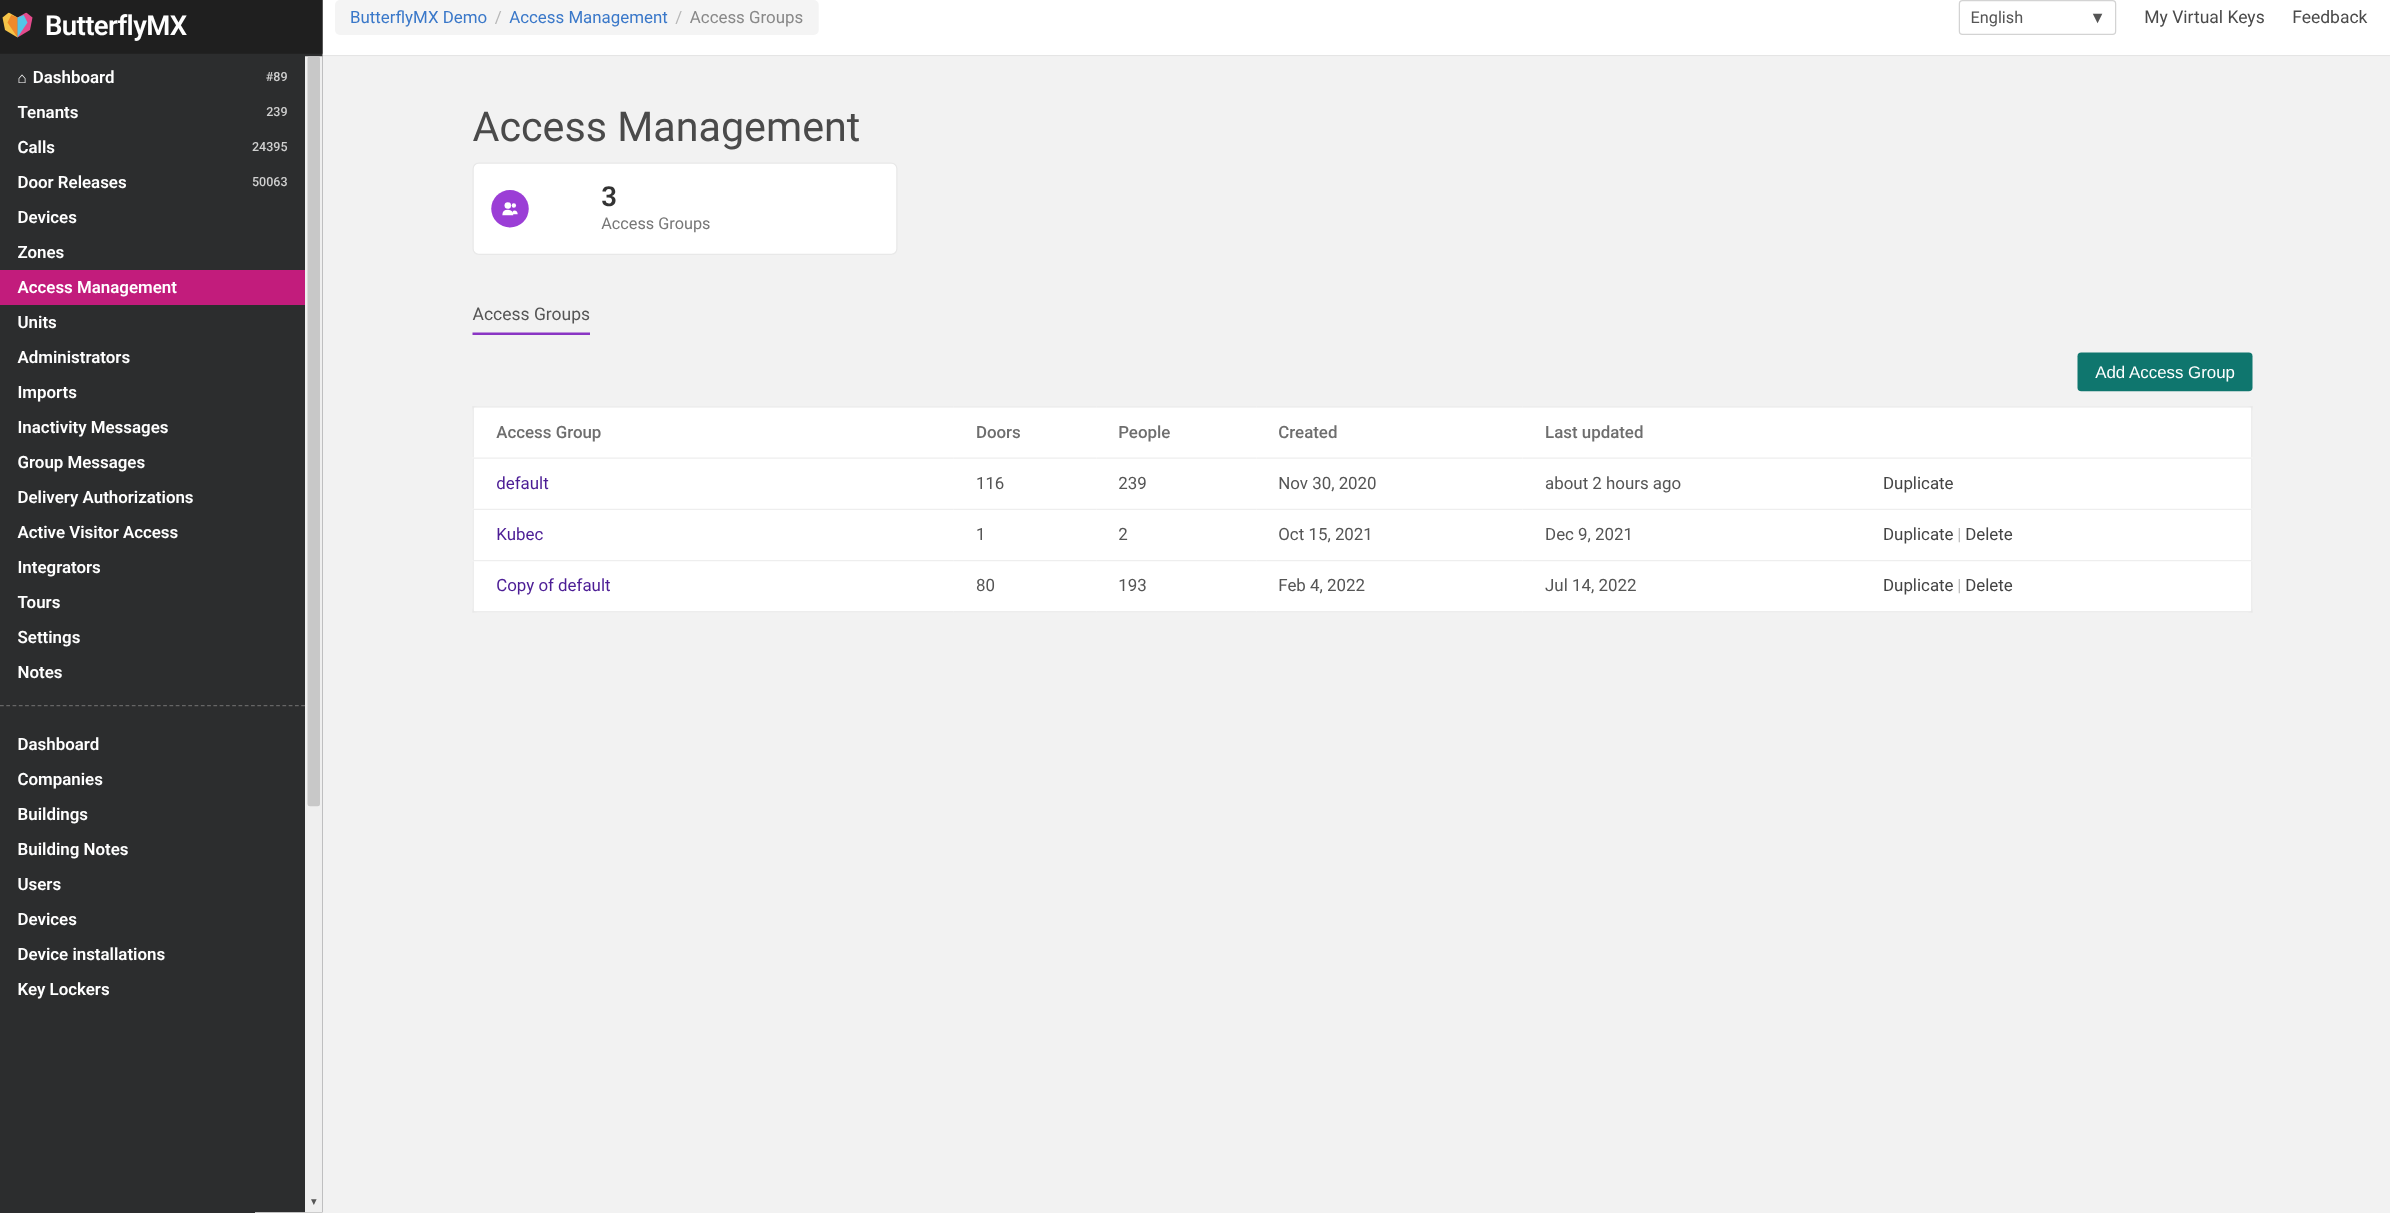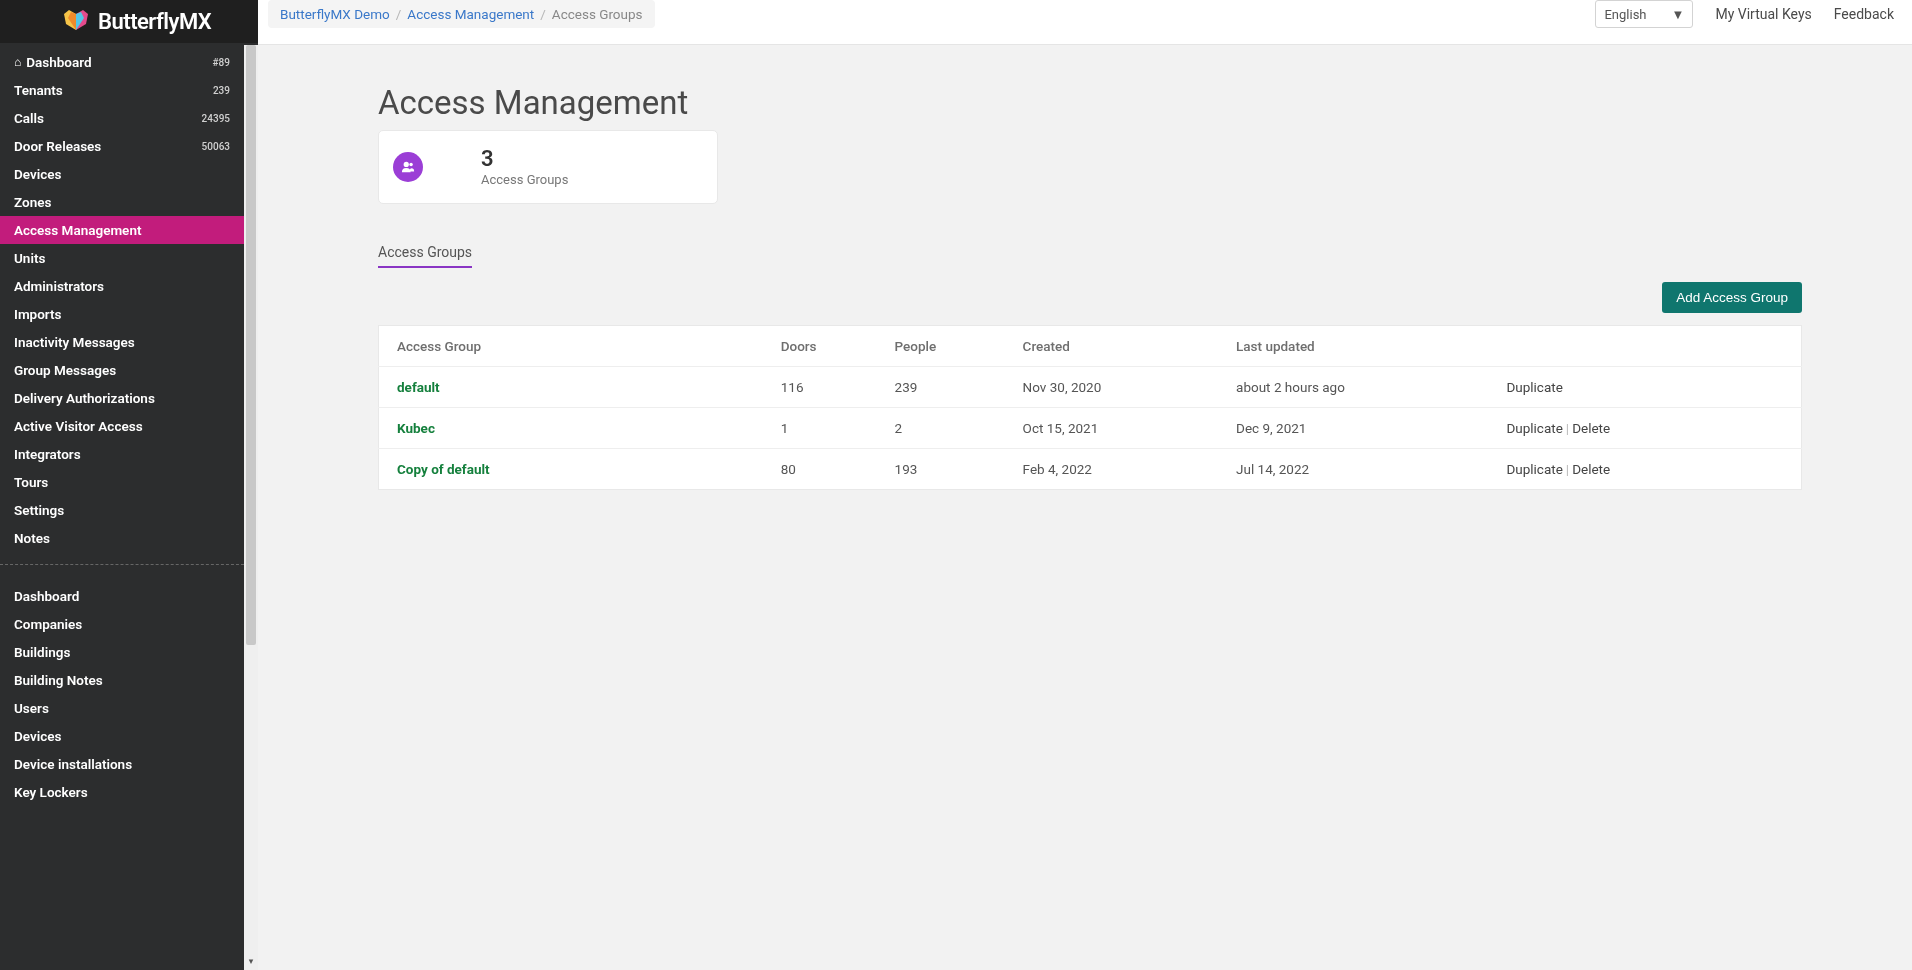--- a/index.html
+++ b/index.html
@@ -25,21 +25,20 @@
     height: 100%;
     overflow-y: auto;
     position: relative;
   }
   .logo-bar {
     height: 45px;
     width: 258px;
     background: #1f1f1f;
     display: flex;
     align-items: center;
-    padding-left: 62px;
   }
   .logo-icon {
     width: 28px;
     height: 28px;
     margin-right: 8px;
     display: inline-flex;
     align-items: center;
   }
   .logo-text {
     font-size: 22px;
@@ -136,21 +135,21 @@
   }
   .breadcrumb-box .crumb-link { color: #3a78c9; cursor: pointer; }
   .breadcrumb-box .crumb-sep { color: #b7b7b7; }
   .breadcrumb-box .crumb-current { color: #888; }
   .topbar-right {
     display: flex;
     align-items: center;
     gap: 22px;
   }
   .lang-select {
-    width: 98px;
+    width: 126px;
     height: 28px;
     border: 1px solid #d3d3d3;
     border-radius: 3px;
     background: #fff;
     font-size: 13px;
     padding: 0 8px;
     color: #555;
     display: flex;
     align-items: center;
     justify-content: space-between;
@@ -249,21 +248,21 @@
     text-align: left;
     font-size: 13.5px;
     padding: 12px 18px;
     border-bottom: 1px solid #eee;
   }
   .table th {
     color: #6e6e6e;
     font-weight: 500;
   }
   .table td { color: #555; }
-  .table td.name-cell { color: #15803d; font-weight: 700; }
+  .table td.name-cell { color: #4c1d95; font-weight: 400; }
   .row-action {
     color: #444;
     cursor: pointer;
   }
   .row-action-sep { color: #bbb; margin: 0 3px; }
   .table tr:last-child td { border-bottom: none; }
 
   
   .col-name { width: 27%; }
   .col-doors { width: 8%; }

